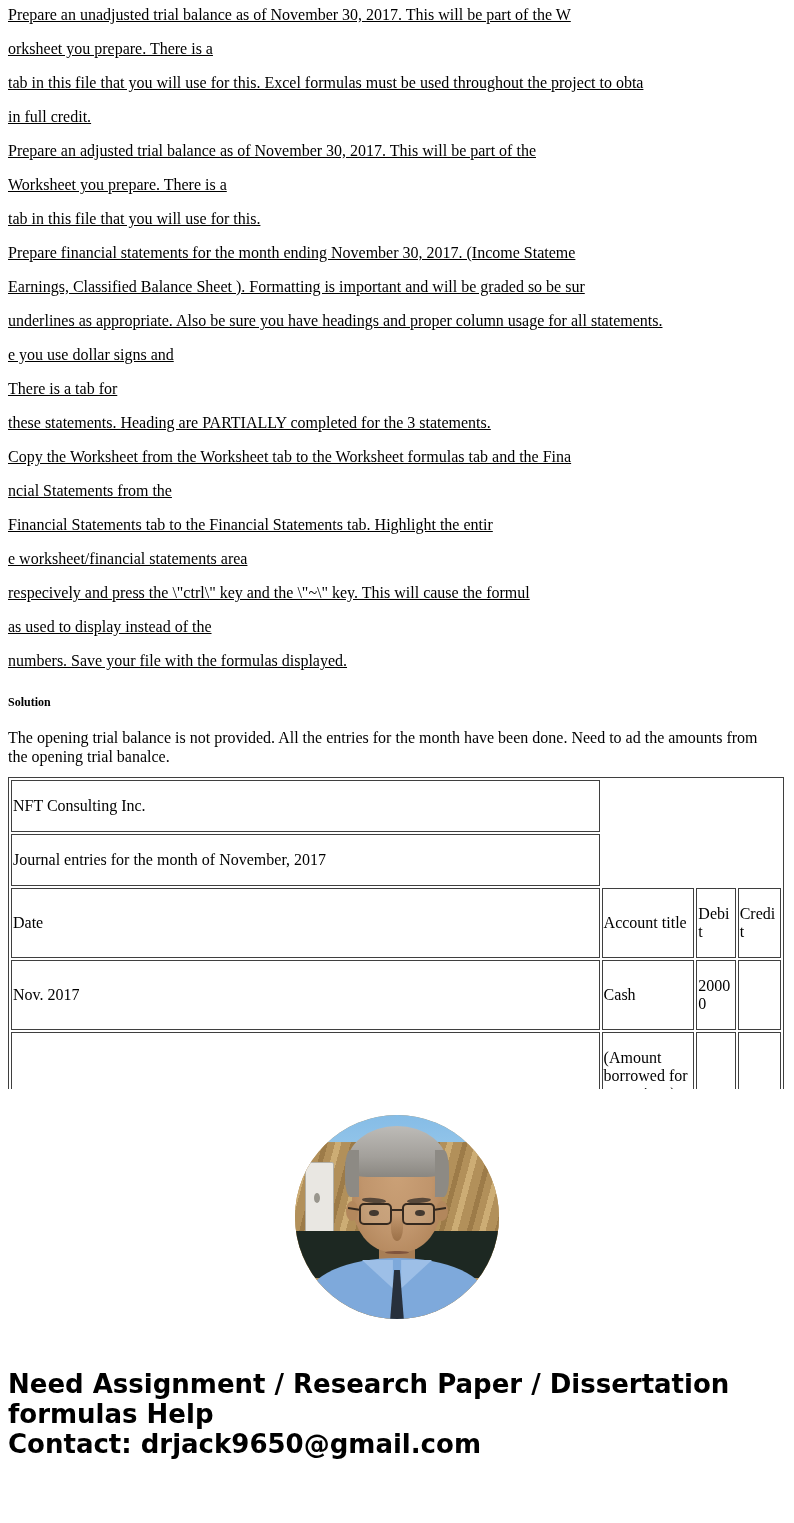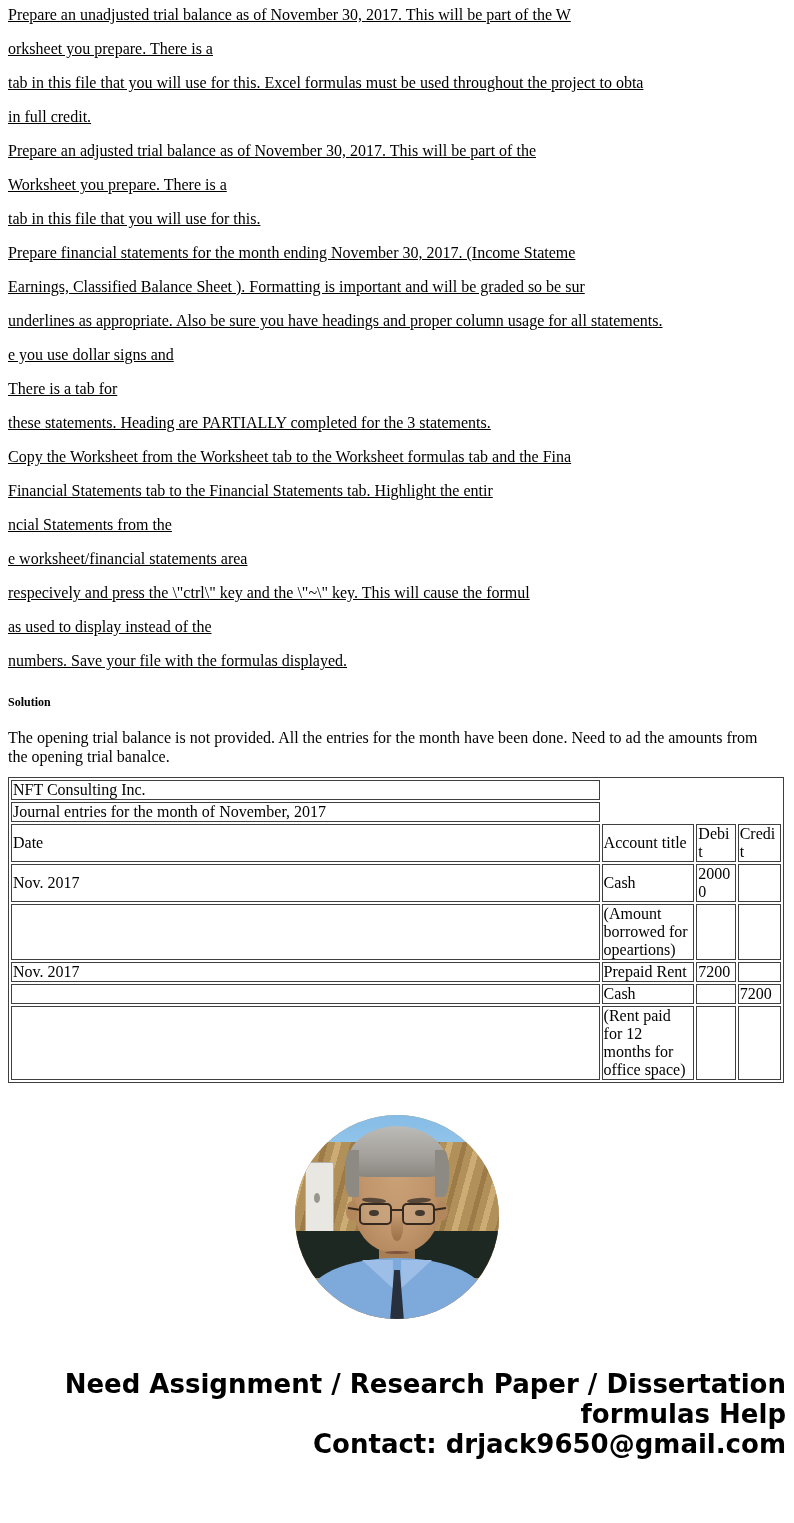--- a/index.html
+++ b/index.html
@@ -31,21 +31,21 @@
   table.journal {
     border-collapse: separate;
     border-spacing: 2px;
     border: 1px solid #3f3f3f;
     table-layout: fixed;
     width: 776px;
     font-size: 16px;
   }
   table.journal td {
     border: 1px solid #3f3f3f;
-    padding: 0 1px;
+    padding: 16px 1px;
     line-height: 18px;
     vertical-align: middle;
     overflow: hidden;
     word-wrap: break-word;
   }
   col.c-date   { width: 584px; }
   col.c-acct   { width: 92px; }
   col.c-debit  { width: 39px; }
   col.c-credit { width: 43px; }
 
@@ -96,21 +96,21 @@
   .ph-lens-r { right: 31.5%; top: 43%; width: 16%; height: 11%; border: 2px solid #35291f; border-radius: 5px; background: rgba(240,235,225,0.12); box-sizing: border-box; }
   .ph-bridge { left: 47%; top: 46%; width: 6%; height: 2px; background: #35291f; }
   .ph-arm-l { left: 26%; top: 45.5%; width: 6.5%; height: 2px; background: #35291f; transform: rotate(8deg); }
   .ph-arm-r { right: 26%; top: 45.5%; width: 6.5%; height: 2px; background: #35291f; transform: rotate(-8deg); }
   .ph-nose { left: 47%; top: 49%; width: 6%; height: 13%; background: linear-gradient(180deg, rgba(0,0,0,0), #9c7148); border-radius: 0 0 50% 50%; }
   .ph-mouth { left: 44%; top: 66.5%; width: 12%; height: 1.8%; background: #80543d; border-radius: 40%; }
 
   
   .footer {
     margin-top: 50px;
-    text-align: right;
+    text-align: left;
     font-family: "DejaVu Sans", sans-serif;
     font-weight: bold;
     font-size: 26px;
     line-height: 30px;
     color: #000000;
   }
 </style>
 </head>
 <body>
 
@@ -125,22 +125,22 @@
       <p class="line">Prepare an adjusted trial balance as of November 30, 2017. This will be part of the</p>
       <p class="line">Worksheet you prepare. There is a</p>
       <p class="line">tab in this file that you will use for this.</p>
       <p class="line">Prepare financial statements for the month ending November 30, 2017. (Income Stateme</p>
       <p class="line">Earnings, Classified Balance Sheet ). Formatting is important and will be graded so be sur</p>
       <p class="line">underlines as appropriate. Also be sure you have headings and proper column usage for all statements.</p>
       <p class="line">e you use dollar signs and</p>
       <p class="line">There is a tab for</p>
       <p class="line">these statements. Heading are PARTIALLY completed for the 3 statements.</p>
       <p class="line">Copy the Worksheet from the Worksheet tab to the Worksheet formulas tab and the Fina</p>
+      <p class="line">ncial Statements from the</p>
       <p class="line">Financial Statements tab to the Financial Statements tab. Highlight the entir</p>
-      <p class="line">ncial Statements from the</p>
       <p class="line">e worksheet/financial statements area</p>
       <p class="line">respecively and press the \"ctrl\" key and the \"~\" key. This will cause the formul</p>
       <p class="line">as used to display instead of the</p>
       <p class="line">numbers. Save your file with the formulas displayed.</p>
     </section>
 
     <h2 class="solution">Solution</h2>
     <p class="note">The opening trial balance is not provided. All the entries for the month have been done. Need to ad the amounts from the opening trial banalce.</p>
 
     <div class="table-clip">

